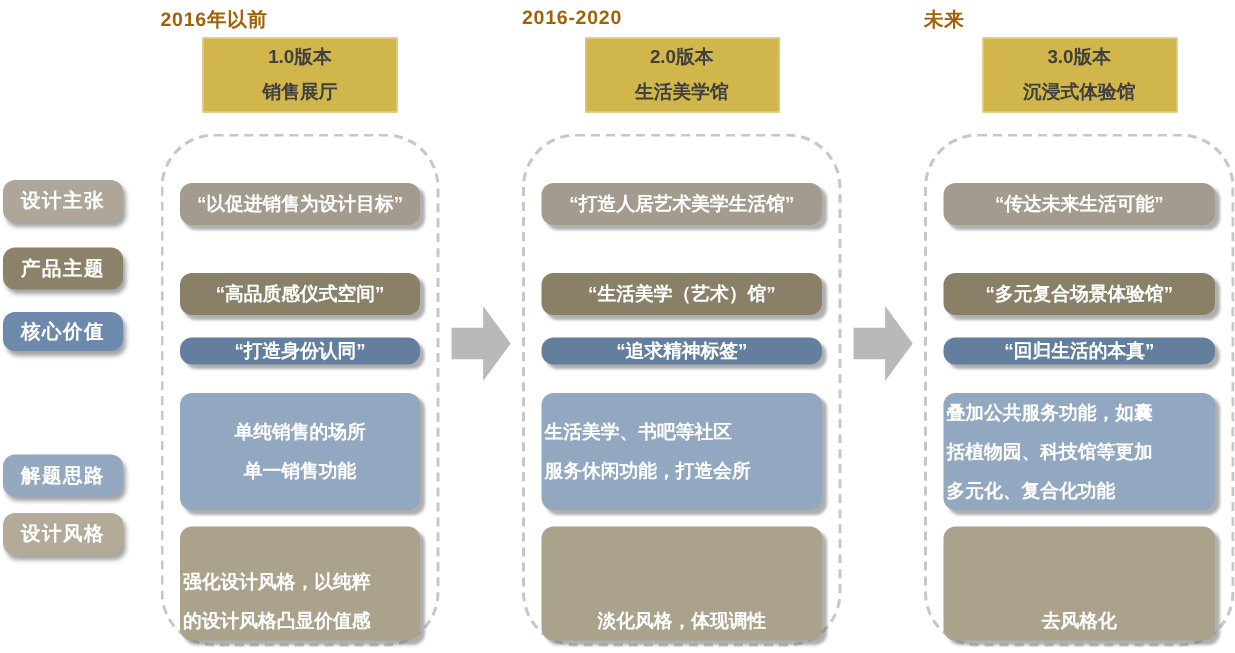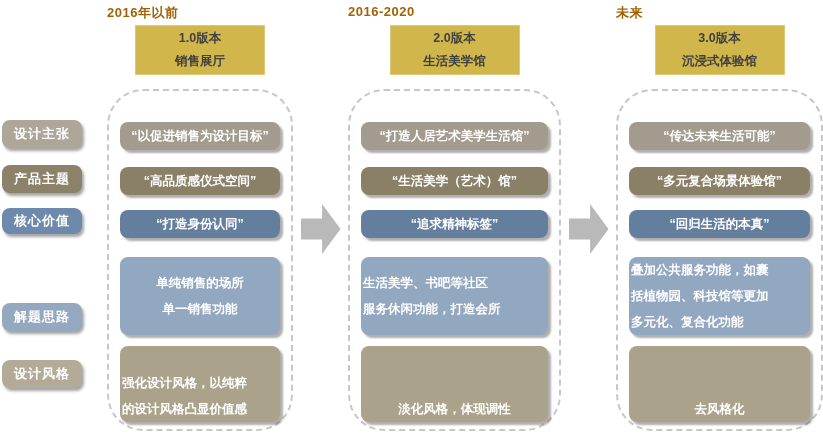--- a/index.html
+++ b/index.html
@@ -16,21 +16,21 @@
   .row-label {
     width: 80px; color: #fff; font-weight: bold; font-size: 13px;
     display: flex; align-items: center; justify-content: center;
     border-radius: 8px; letter-spacing: 1px;
     box-shadow: 2px 3px 3px rgba(90,90,90,.55);
   }
   .l1 { height: 28px; margin-bottom: 17px; background: #AEA698; }
   .l2 { height: 28px; margin-bottom: 15px; background: #8C8269; }
   .l3 { height: 26px; margin-bottom: 19px; background: #6D89AB; }
   .slot4 { height: 78px; margin-bottom: 11px; display: flex; align-items: flex-end; }
-  .slot5 { height: 64px; display: flex; align-items: center; }
+  .slot5 { height: 64px; display: flex; align-items: flex-start; }
   .l4 { height: 28px; background: #94A8C0; }
   .l5 { height: 28px; background: #B3AB97; }
 
   
   .vcol { display: flex; flex-direction: column; }
   .c1 { width: 186px; }
   .c2 { width: 213px; }
   .c3 { width: 207px; }
   .col-header {
     height: 17px; margin-bottom: 4px; text-align: left;
@@ -46,23 +46,23 @@
     height: 342px; border: 2px dashed #C7C7C7; border-radius: 36px;
     padding: 31px 11px 0 11px;
   }
   .box {
     border-radius: 8px; color: #fff; font-size: 12.5px; font-weight: bold;
     display: flex; flex-direction: column; align-items: center; justify-content: center;
     box-shadow: 3px 3px 2px rgba(110,110,110,.55);
     line-height: 26px; white-space: nowrap;
   }
   .box.left { align-items: flex-start; padding-left: 2px; padding-right: 6px; }
-  .r1 { height: 28px; margin-bottom: 17px; background: #A39B8D; }
+  .r1 { height: 28px; margin-bottom: 32px; background: #A39B8D; }
   .r2 { height: 28px; margin-bottom: 15px; background: #8A8068; }
-  .r3 { height: 28px; margin-bottom: 19px; background: #647F9E; }
+  .r3 { height: 18px; margin-bottom: 19px; background: #647F9E; }
   .r4 { height: 78px; margin-bottom: 11px; background: #92A7C0; }
   .r5 { height: 76px; background: #ABA28B; justify-content: flex-end; }
 
   
   .arrowcol { width: 55px; display: flex; justify-content: center; }
   .block-arrow {
     margin-top: 200px; width: 40px; height: 50px; background: #B9B9B9;
     clip-path: polygon(0 29%, 54% 29%, 54% 0, 100% 50%, 54% 100%, 54% 71%, 0 71%);
   }
 </style>

